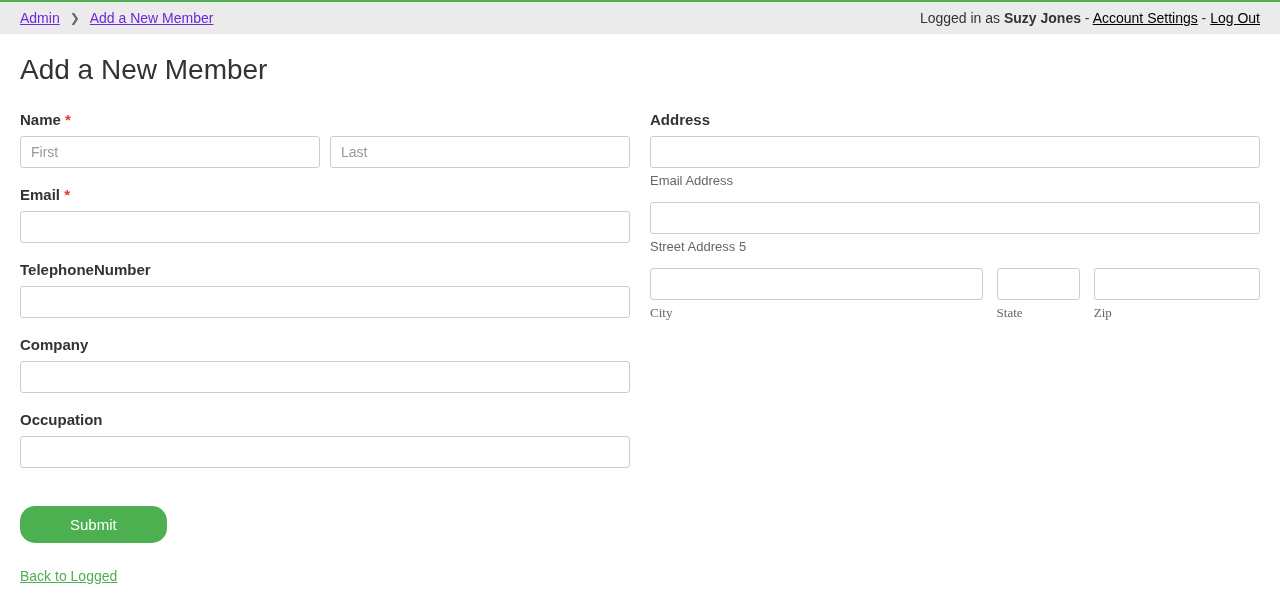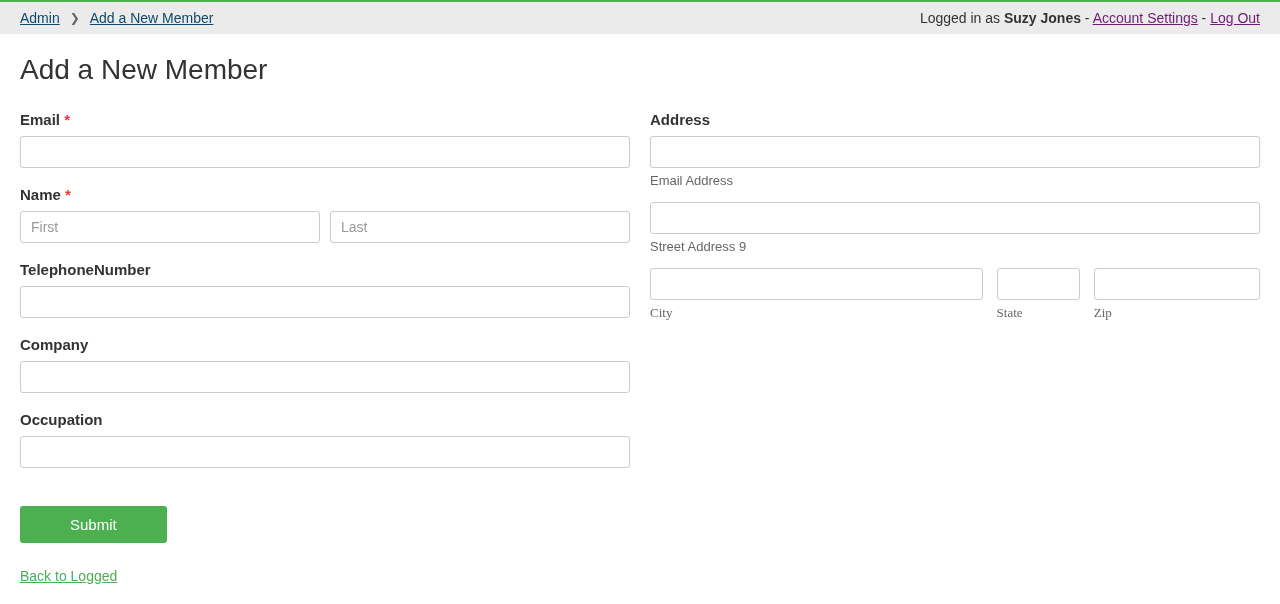--- a/index.html
+++ b/index.html
@@ -21,32 +21,32 @@
       justify-content: space-between;
       align-items: center;
       font-size: 14px;
     }
     .breadcrumb {
       display: flex;
       align-items: center;
       gap: 10px;
     }
     .breadcrumb a {
-      color: #0c4a6e;
+      color: #6d28d9;
       text-decoration: underline;
     }
     .breadcrumb-sep {
       color: #666;
       font-size: 12px;
     }
     .user-info {
       color: #333;
     }
     .user-info a {
-      color: #701a75;
+      color: #000000;
       text-decoration: underline;
     }
     .user-info .username {
       font-weight: bold;
     }
     .content {
       padding: 20px;
     }
     h1 {
       font-size: 28px;
@@ -110,21 +110,21 @@
     }
     .address-city { flex: 4; }
     .address-state { flex: 1; }
     .address-zip { flex: 2; }
     .submit-btn {
       background: #4caf50;
       color: #fff;
       border: none;
       padding: 10px 50px;
       font-size: 15px;
-      border-radius: 3px;
+      border-radius: 15px;
       cursor: pointer;
       margin-top: 20px;
     }
     .back-link {
       display: inline-block;
       margin-top: 25px;
       color: #4caf50;
       text-decoration: underline;
       font-size: 14px;
     }
@@ -146,33 +146,33 @@
   </div>
 </div>
 
 <div class="content">
   <h1>Add a New Member</h1>
 
   <div class="form-row">
     <div class="form-col">
       
       <div class="form-group">
-        <label class="form-label"><span>Email</span><span class="required"> *</span></label>
-        <input type="text" style="">
-      </div>
-
-      <div class="form-group">
         <label class="form-label"><span>Name</span><span class="required"> *</span></label>
         <div class="name-row">
           <input type="text" placeholder="First" style="">
           <input type="text" placeholder="Last" style="">
         </div>
       </div>
 
       <div class="form-group">
+        <label class="form-label"><span>Email</span><span class="required"> *</span></label>
+        <input type="text" style="">
+      </div>
+
+      <div class="form-group">
         <label class="form-label">TelephoneNumber</label>
         <input type="text" style="">
       </div>
 
       <div class="form-group">
         <label class="form-label">Company</label>
         <input type="text" style="">
       </div>
 
       <div class="form-group">
@@ -191,21 +191,21 @@
       <div class="form-group">
         <label class="form-label">Address</label>
 
         <div class="address-sub">
           <input type="text" style="">
           <span class="sub-label">Email Address</span>
         </div>
 
         <div class="address-sub">
           <input type="text" style="">
-          <span class="sub-label">Street Address 9</span>
+          <span class="sub-label">Street Address 5</span>
         </div>
 
         <div class="address-row">
           <div class="address-city">
             <input type="text" style="">
             <span class="sub-label">City</span>
           </div>
           <div class="address-state">
             <input type="text" style="">
             <span class="sub-label">State</span>

